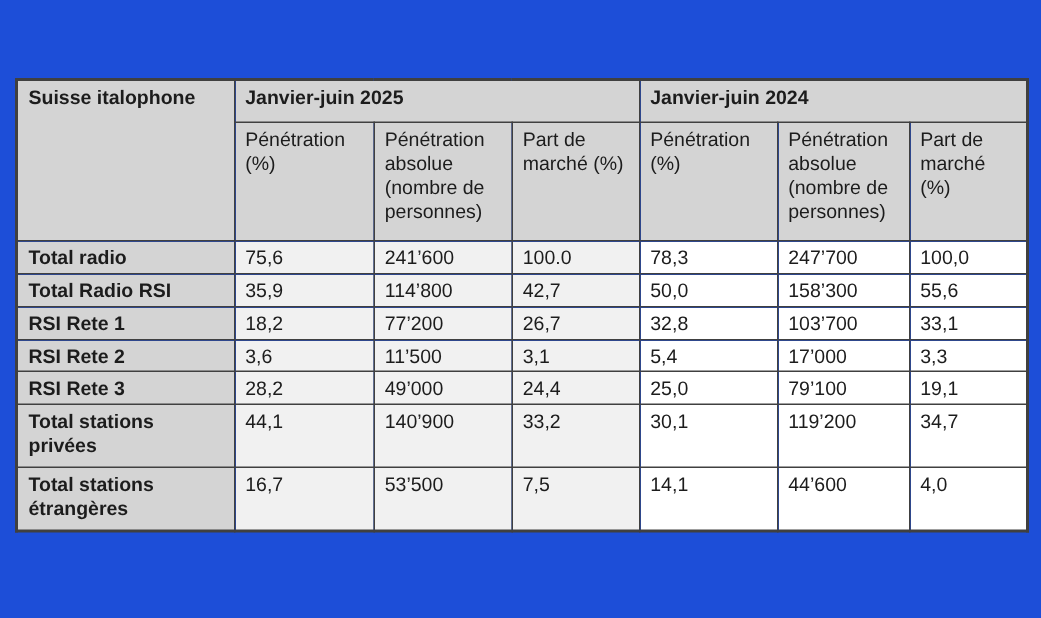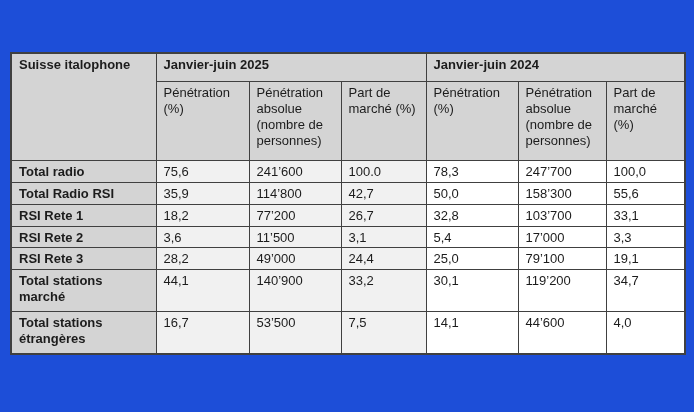--- a/index.html
+++ b/index.html
@@ -119,21 +119,21 @@
         <tr class="row-single">
           <th class="cell-gray row-label">RSI Rete 3</th>
           <td class="y25">28,2</td>
           <td class="y25">49’000</td>
           <td class="y25">24,4</td>
           <td class="y24">25,0</td>
           <td class="y24">79’100</td>
           <td class="y24">19,1</td>
         </tr>
         <tr class="row-double">
-          <th class="cell-gray row-label">Total stations marché</th>
+          <th class="cell-gray row-label">Total stations privées</th>
           <td class="y25">44,1</td>
           <td class="y25">140’900</td>
           <td class="y25">33,2</td>
           <td class="y24">30,1</td>
           <td class="y24">119’200</td>
           <td class="y24">34,7</td>
         </tr>
         <tr class="row-double">
           <th class="cell-gray row-label">Total stations étrangères</th>
           <td class="y25">16,7</td>

